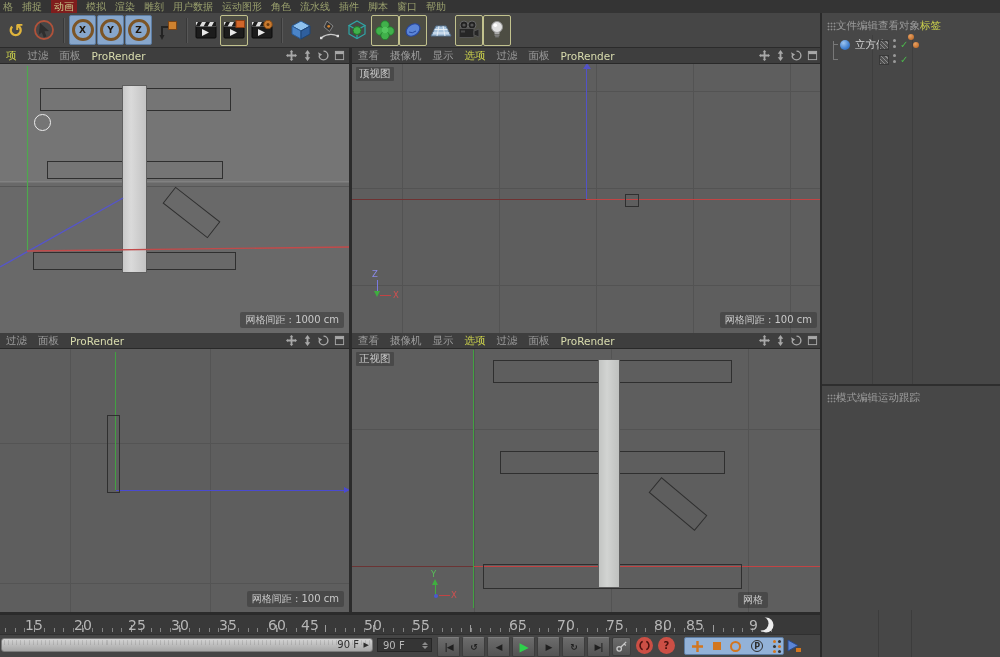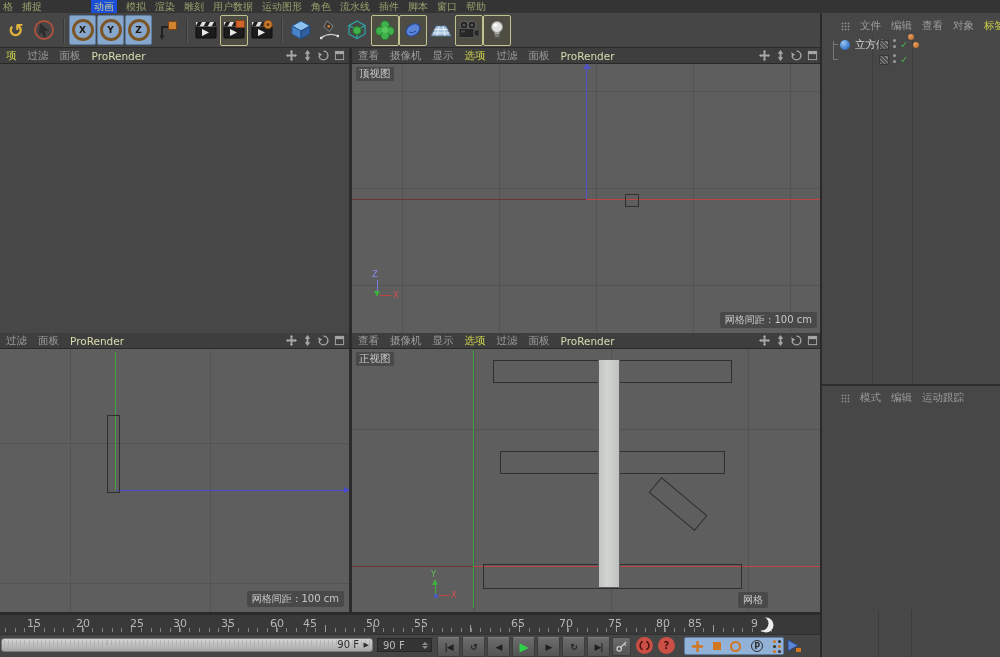--- a/index.html
+++ b/index.html
@@ -2,21 +2,21 @@
 <html><head>
 <meta charset="utf-8">
 <style>
   html,body{margin:0;padding:0;background:#474747;}
   body{font-family:"DejaVu Sans",sans-serif;-webkit-font-smoothing:antialiased;}
   .app{position:relative;width:1000px;height:657px;background:#474747;overflow:hidden;color:#ccc;}
   .a{position:absolute;}
   
   .menubar{left:0;top:0;width:1000px;height:13px;background:#343434;display:flex;align-items:center;gap:9px;padding-left:3px;box-sizing:border-box;font-size:10px;color:#9aa06e;white-space:nowrap;}
   .menubar .mi{cursor:default;}
-  .menubar .mi.active{background:#1d4ed8;color:#c9cc8c;padding:0 3px;margin-left:40px;}
+  .menubar .mi.active{background:#7f1d1d;color:#c9cc8c;padding:0 3px;}
   
   .toolbar{left:0;top:13px;width:822px;height:35px;background:#464646;border-bottom:1px solid #2b2b2b;display:flex;align-items:center;padding-left:2px;box-sizing:border-box;}
   .tbtn{width:26px;height:29px;display:flex;align-items:center;justify-content:center;border:1px solid transparent;border-radius:2px;flex:none;}
   .tbtn.hl{border-color:#c2c28e;background:#4d4d43;}
   .tsep{width:1px;height:25px;background:#383838;box-shadow:1px 0 0 #575757;margin:0 5px;flex:none;}
   .axisbtn{width:25px;height:28px;background:#87a6cb;border:1px solid #5d7da3;border-radius:2px;display:flex;align-items:center;justify-content:center;margin-right:1px;flex:none;}
   .axisbtn .ring{width:16px;height:16px;border:3px solid #7c5526;border-radius:50%;display:flex;align-items:center;justify-content:center;font-size:9px;font-weight:bold;color:#20160a;line-height:1;}
   .uglyph{color:#dfb43c;font-size:19px;font-weight:bold;line-height:1;}
   
   .vpbar{height:16px;background:#3e3e3e;border-bottom:1px solid #292929;display:flex;align-items:center;gap:11px;padding-left:6px;box-sizing:border-box;font-size:10.5px;color:#9c9c9c;white-space:nowrap;overflow:hidden;}
@@ -34,21 +34,21 @@
   .hedge{left:0;top:612px;width:822px;height:2px;background:#2b2b2b;}
   .wf{position:absolute;border:1px solid #2f2f2f;background:transparent;}
   .solidbar{position:absolute;background:linear-gradient(90deg,#c9c9c9,#dadada 35%,#c3c3c3);border:1px solid #5f5f5f;box-sizing:border-box;}
   .vlabel{position:absolute;left:4px;top:3px;font-size:10.5px;color:#c9c9c9;background:rgba(56,56,56,.55);padding:0 3px;border-radius:1px;}
   .glabel{position:absolute;font-size:10px;color:#cicici;color:#c9c9c9;background:rgba(52,52,52,.5);padding:1px 5px;border-radius:2px;white-space:nowrap;}
   .gl-br{right:5px;bottom:5px;}
   
   .ruler{left:0;top:614px;width:822px;height:20px;background:#393939;border-top:1px solid #2a2a2a;box-sizing:border-box;}
   .ruler .minor{position:absolute;left:5px;bottom:2px;width:772px;height:4px;background:repeating-linear-gradient(90deg,#828282 0 1px,transparent 1px 9.7px);}
   .ruler .major{position:absolute;left:34px;bottom:2px;width:740px;height:7px;background:repeating-linear-gradient(90deg,#9d9d9d 0 1px,transparent 1px 48.5px);}
-  .tnum{position:absolute;top:2px;font-size:11px;color:#b6b6b6;transform:translateX(-50%);}
+  .tnum{position:absolute;top:2px;font-size:14px;color:#b6b6b6;transform:translateX(-50%);}
   
   .bbar{left:0;top:634px;width:822px;height:23px;background:#454545;border-top:1px solid #303030;box-sizing:border-box;}
   .scrub{position:absolute;left:1px;top:3px;width:372px;height:14px;background:linear-gradient(#d4d4d4,#a6a6a6);border:1px solid #7c7c7c;border-radius:3px;box-sizing:border-box;}
   .scrub:before{content:"";position:absolute;left:2px;top:1px;right:2px;height:5px;background:repeating-linear-gradient(90deg,rgba(0,0,0,.10) 0 1px,transparent 1px 4.1px);}
   .scrubLab{position:absolute;right:13px;top:0px;font-size:10px;color:#2e2e2e;}
   .scrubArr{position:absolute;right:3px;top:2px;font-size:7px;color:#2e2e2e;}
   .ffield{position:absolute;left:377px;top:3px;width:55px;height:14px;background:#353535;border:1px solid #262626;display:flex;align-items:center;padding-left:5px;box-sizing:border-box;font-size:10px;color:#b8b8b8;}
   .stepper{margin-left:auto;margin-right:3px;display:flex;flex-direction:column;gap:1px;}
   .stepper i{width:0;height:0;border-left:3px solid transparent;border-right:3px solid transparent;}
   .stepper .up{border-bottom:3px solid #8d8d8d;}
@@ -59,21 +59,21 @@
   .recbtn{width:17px;height:17px;background:linear-gradient(#6c6c6c,#535353);border:1px solid #3c3c3c;border-radius:2px;display:flex;align-items:center;justify-content:center;}
   .rc{width:17px;height:17px;border-radius:50%;background:#cc4f45;display:flex;align-items:center;justify-content:center;font-size:10px;font-weight:bold;color:#4a120e;}
   .keys{position:absolute;left:684px;top:2px;width:100px;height:18px;background:#93b2d8;border:1px solid #5d7da3;border-radius:2px;display:flex;align-items:center;justify-content:space-around;box-sizing:border-box;padding:0 2px;}
   .ksq{width:8px;height:8px;background:#d2761f;}
   .kring{width:9px;height:9px;border:2.5px solid #d2761f;border-radius:50%;box-sizing:border-box;width:11px;height:11px;}
   .kpar{width:12px;height:12px;border:1.5px solid #2e2e2e;border-radius:50%;box-sizing:border-box;display:flex;align-items:center;justify-content:center;font-size:8px;font-weight:bold;color:#2e2e2e;}
   .kpla{width:3px;height:3px;border-radius:50%;background:#d2761f;box-shadow:5px 0 0 #333,0 5px 0 #333,5px 5px 0 #d2761f,0 10px 0 #d2761f,5px 10px 0 #333;margin-bottom:10px;}
   
   .rpanel{left:822px;top:13px;width:178px;height:644px;background:#474747;overflow:hidden;}
   .pborder{left:820px;top:13px;width:2px;height:644px;background:#2a2a2a;}
-  .pmenu{position:absolute;left:0;width:178px;height:16px;display:flex;align-items:center;gap:10px;padding-left:19px;box-sizing:border-box;font-size:10.5px;color:#9c9c9c;white-space:nowrap;}
+  .pmenu{position:absolute;left:0;width:178px;height:16px;display:flex;align-items:center;gap:0;padding-left:5px;box-sizing:border-box;font-size:10.5px;color:#9c9c9c;white-space:nowrap;}
   .pmenu .sel{color:#ccd24c;}
   .grip{width:9px;height:9px;background-image:radial-gradient(#909090 0.8px,transparent 1.1px);background-size:3px 3px;flex:none;}
   .orow{position:absolute;left:0;width:178px;height:15px;display:flex;align-items:center;font-size:10.5px;color:#d6d6d6;}
   .cubeIcon{width:10px;height:10px;border-radius:50%;background:radial-gradient(circle at 35% 30%,#9cc4f0,#3f7fd0 60%,#2a5aa0);flex:none;}
   .textIcon{width:3px;height:10px;background:#cfd8ea;flex:none;}
   .hatch{position:absolute;width:10px;height:10px;background:repeating-linear-gradient(45deg,#8a8a8a 0 1px,#515151 1px 3px);border:1px solid #383838;box-sizing:border-box;}
   .vdots i{display:block;width:3px;height:3px;border-radius:50%;background:#9a9a9a;margin-bottom:3px;}
   .chk{position:absolute;color:#4cb44c;font-size:10px;font-weight:bold;line-height:1;}
   .otag{position:absolute;width:6px;height:6px;border-radius:50%;background:radial-gradient(circle at 35% 30%,#e8a060,#b4601f);}
   .cvl{position:absolute;width:1px;background:#3e3e3e;}
@@ -287,20 +287,37 @@
         </span>
       <span>
           <svg width="11" height="11" viewBox="0 0 12 12">
             <rect x="1.5" y="1.5" width="9" height="9" fill="none" stroke="#a8a8a8"></rect>
             <rect x="1.5" y="1.5" width="9" height="3" fill="#a8a8a8"></rect>
           </svg>
         </span>
     </span>
   </div>
 
+  <div class="vp" id="vpTL">
+    <div class="a" style="left:0;top:119px;width:349px;height:150px;background:#696969;"></div>
+    <div class="a" style="left:0;top:117px;width:349px;height:1px;background:#818181;"></div>
+    <div class="a" style="left:0;top:122px;width:349px;height:1px;background:#575757;"></div>
+    <div class="wf" style="left:40px;top:24px;width:189px;height:21px;"></div>
+    <div class="wf" style="left:47px;top:97px;width:174px;height:16px;"></div>
+    <div class="wf" style="left:33px;top:188px;width:201px;height:16px;"></div>
+    <div class="wf" style="left:163px;top:138px;width:55px;height:19px;transform:rotate(38deg);"></div>
+    <div class="solidbar" style="left:122px;top:21px;width:25px;height:188px;"></div>
+    <svg class="a" style="left:0;top:0;" width="349" height="269">
+      <line x1="27.5" y1="2" x2="27.5" y2="186" stroke="#4ea84e" stroke-width="1.2"></line>
+      <line x1="0" y1="203" x2="123" y2="134" stroke="#5555cc" stroke-width="1.4"></line>
+      <line x1="27" y1="187" x2="349" y2="183" stroke="#c24a4a" stroke-width="1.4"></line>
+    </svg>
+    <div class="a" style="left:34px;top:50px;width:15px;height:15px;border:1.5px solid #ececec;border-radius:50%;"></div>
+    <div class="glabel gl-br">网格间距 : 1000 cm</div>
+  </div>
 
   <div class="vp" id="vpTR">
     <div class="a" style="left:0;top:135px;width:234px;height:1px;background:#6e3232;"></div>
     <div class="a" style="left:234px;top:135px;width:236px;height:1px;background:#c14444;"></div>
     <div class="a" style="left:234px;top:1px;width:1px;height:134px;background:#5252c8;"></div>
     <div class="tri" style="left:231px;top:-1px;border-left:4px solid transparent;border-right:4px solid transparent;border-bottom:6px solid #5252c8;"></div>
     <div class="wf" style="left:273px;top:130px;width:12px;height:11px;"></div>
     <div class="a" style="left:20px;top:208px;width:36px;height:34px;">
       <span class="a" style="left:0;top:-3px;font-size:8.5px;color:#8a8ae8;">Z</span>
       <div class="a" style="left:5px;top:8px;width:1px;height:11px;background:#7a7ae0;"></div>

